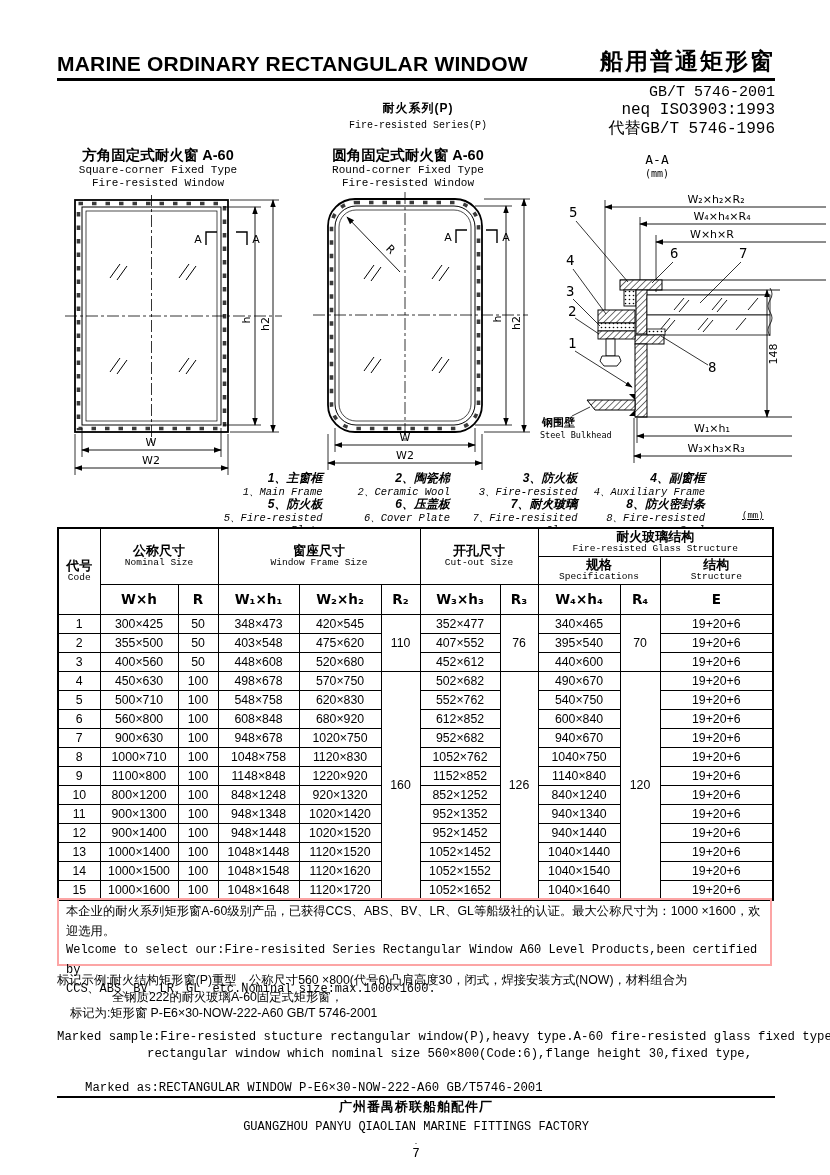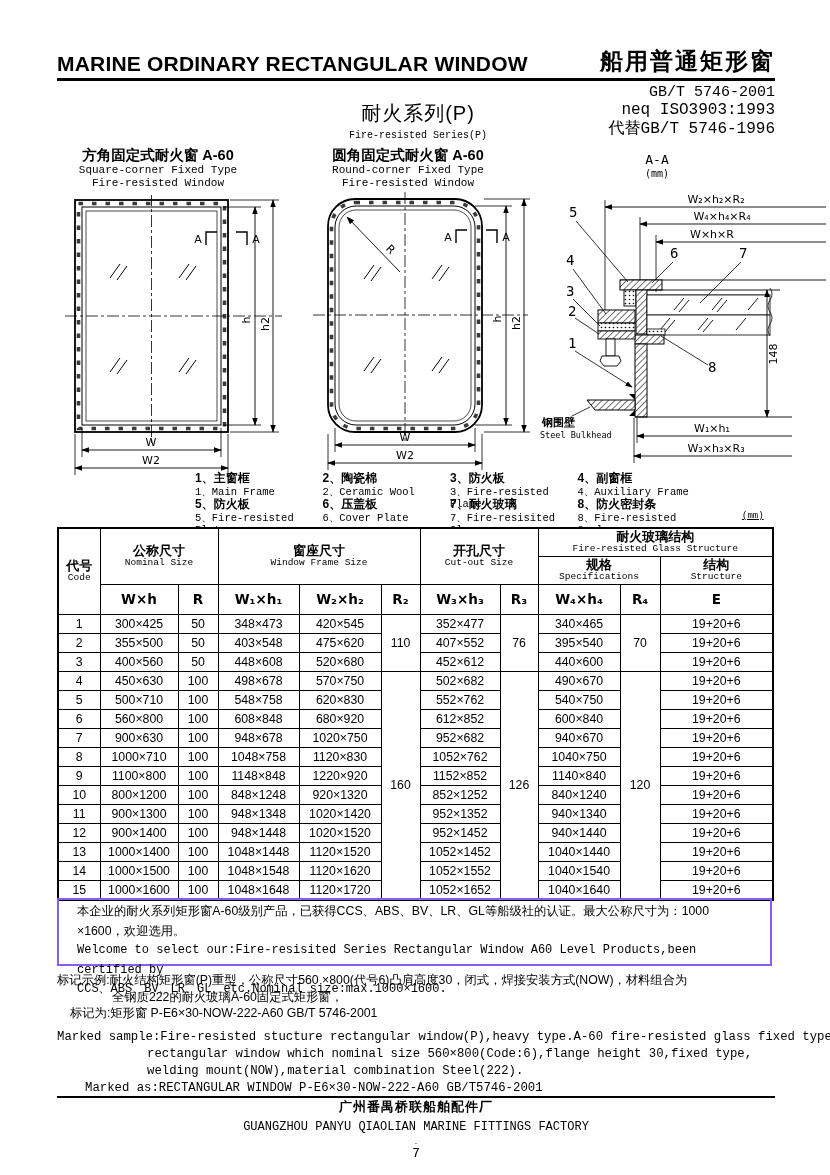--- a/index.html
+++ b/index.html
@@ -14,54 +14,54 @@
   .mono { font-family:"Liberation Mono", "DejaVu Sans Mono", monospace; }
 
   
   .title-en { left:57px; top:52px; font-size:21px; font-weight:bold; letter-spacing:.2px; }
   .title-zh { right:55px; top:46px; font-size:23px; font-weight:600; letter-spacing:2px; }
   .header-rule { left:57px; top:78px; width:718px; height:3px; background:#000; }
   .standards { right:55px; top:84px; text-align:right; line-height:1.15; }
   .standards .s1 { font-size:15px; }
   .standards .s2, .standards .s3 { font-size:16px; }
   .series { left:268px; top:100px; width:300px; text-align:center; }
-  .series .zh { font-size:20px; font-weight:400; letter-spacing:1px; }
+  .series .zh { font-size:12px; font-weight:700; letter-spacing:1px; }
   .series .en { font-size:10px; margin-top:3px; }
 
   
   .dwg-title { text-align:center; line-height:1.18; }
   .dwg-title .zh { font-size:14.5px; font-weight:600; }
   .dwg-title .en { font-size:11px; }
 
   svg text { fill:#000; }
   .svgtxt { font-family:"DejaVu Sans", sans-serif; font-size:11px; }
   .svgmono { font-family:"DejaVu Sans Mono", monospace; }
 
   
   .legend { left:195px; width:510px; display:flex; }
-  .legend-item { flex:1; text-align:left; line-height:1.15; }
+  .legend-item { flex:1; text-align:right; line-height:1.15;font-style:italic; }
   .legend-item .zh { font-size:12px; font-weight:600; }
   .legend-item .en { font-size:10.5px; }
   .legend-unit { left:742px; top:511px; font-size:9px; text-decoration:underline; }
 
   
   .spec-table-wrap { left:57px; top:527px; }
   table { border-collapse:collapse; table-layout:fixed; width:715px; background:#fff; }
   th, td { border:1px solid #000; text-align:center; vertical-align:middle; padding:0; overflow:hidden; }
   table { border:2px solid #000; }
   thead tr.hr1 th { height:28px; }
   thead tr.hr2 th { height:28px; }
   thead tr.hr3 th { height:30px; font-size:13.5px; font-weight:bold; font-family:"DejaVu Sans", sans-serif; }
   th .zh { font-size:13px; font-weight:600; line-height:1.1; }
   th .en { font-size:9.5px; font-weight:normal; font-family:"Liberation Mono", monospace; line-height:1.1; transform-origin:center; }
   tbody tr { height:19px; }
   tbody td { font-size:12.3px; line-height:18px; white-space:nowrap; }
 
   
-  .note-box { left:57px; top:898px; width:715px; height:68px; border:2px solid #8b5cf6; padding:2px 18px; }
+  .note-box { left:57px; top:898px; width:715px; height:68px; border:2px solid #fca5a5; padding:2px 7px; }
   .note-box .zh { font-size:12.3px; line-height:1.6; }
   .note-box .en { font-size:12px; line-height:1.6; }
   .sample-line { font-size:12.3px; white-space:nowrap; }
   .footer-rule { left:57px; top:1096px; width:718px; height:2px; background:#000; }
   .footer { left:57px; top:1100px; width:718px; text-align:center; line-height:1.0; }
   .footer .zh { font-size:13px; font-weight:600; letter-spacing:1px;text-align:center; }
   .footer .en { font-size:12px; margin-top:8px; }
   .footer .dot { font-size:9px; margin-top:6px; }
   .footer .pg { font-size:12.5px; margin-top:0px; }
 </style>
@@ -533,21 +533,20 @@
     <div class="zh">本企业的耐火系列矩形窗A-60级别产品，已获得CCS、ABS、BV、LR、GL等船级社的认证。最大公称尺寸为：1000 ×1600，欢迎选用。</div>
     <div class="en mono">Welcome to select our:Fire-resisited Series Rectangular Window A60 Level Products,been certified by</div>
     <div class="en mono">CCS、ABS、BV、LR、GL、etc.Nominal size:max.1000×1600.</div>
   </div>
 
   <div class="abs sample-line" style="left:57px; top:972px;">标记示例:耐火结构矩形窗(P)重型，公称尺寸560 ×800(代号6)凸肩高度30，闭式，焊接安装方式(NOW)，材料组合为</div>
   <div class="abs sample-line" style="left:112px; top:989px;">全钢质222的耐火玻璃A-60固定式矩形窗，</div>
   <div class="abs sample-line" style="left:70px; top:1005px;">标记为:矩形窗  P-E6×30-NOW-222-A60  GB/T 5746-2001</div>
   <div class="abs sample-line mono" style="left:57px; top:1030px;">Marked sample:Fire-resisted stucture rectangular window(P),heavy type.A-60 fire-resisted glass fixed type</div>
   <div class="abs sample-line mono" style="left:147px; top:1047px;">rectangular window which nominal size 560×800(Code:6),flange height 30,fixed type,</div>
-  <div class="abs sample-line mono" style="left:147px; top:1064px;">welding mount(NOW),material combination Steel(222).</div>
   <div class="abs sample-line mono" style="left:85px; top:1081px;">Marked as:RECTANGULAR WINDOW  P-E6×30-NOW-222-A60  GB/T5746-2001</div>
 
   <div class="abs footer-rule"></div>
   <div class="abs footer">
     <div class="zh">广州番禺桥联船舶配件厂</div>
     <div class="en mono">GUANGZHOU PANYU QIAOLIAN MARINE FITTINGS FACTORY</div>
     <div class="dot">·</div>
     <div class="pg mono">7</div>
   </div>
 

